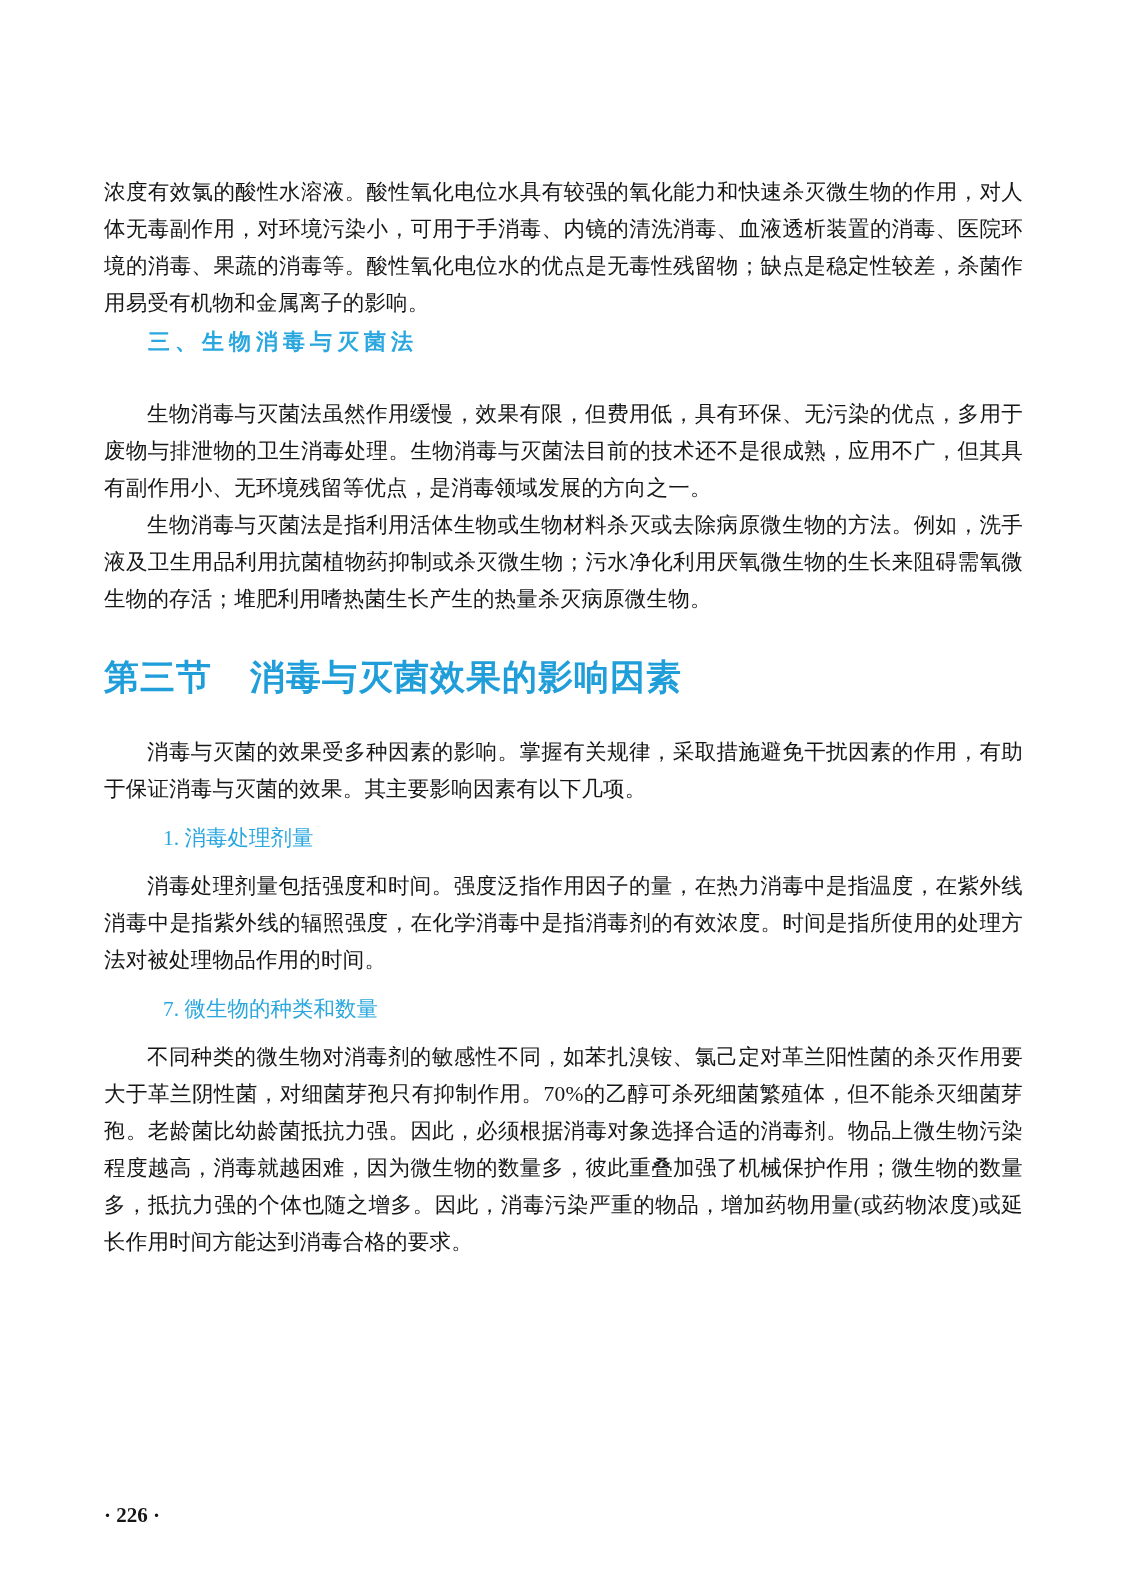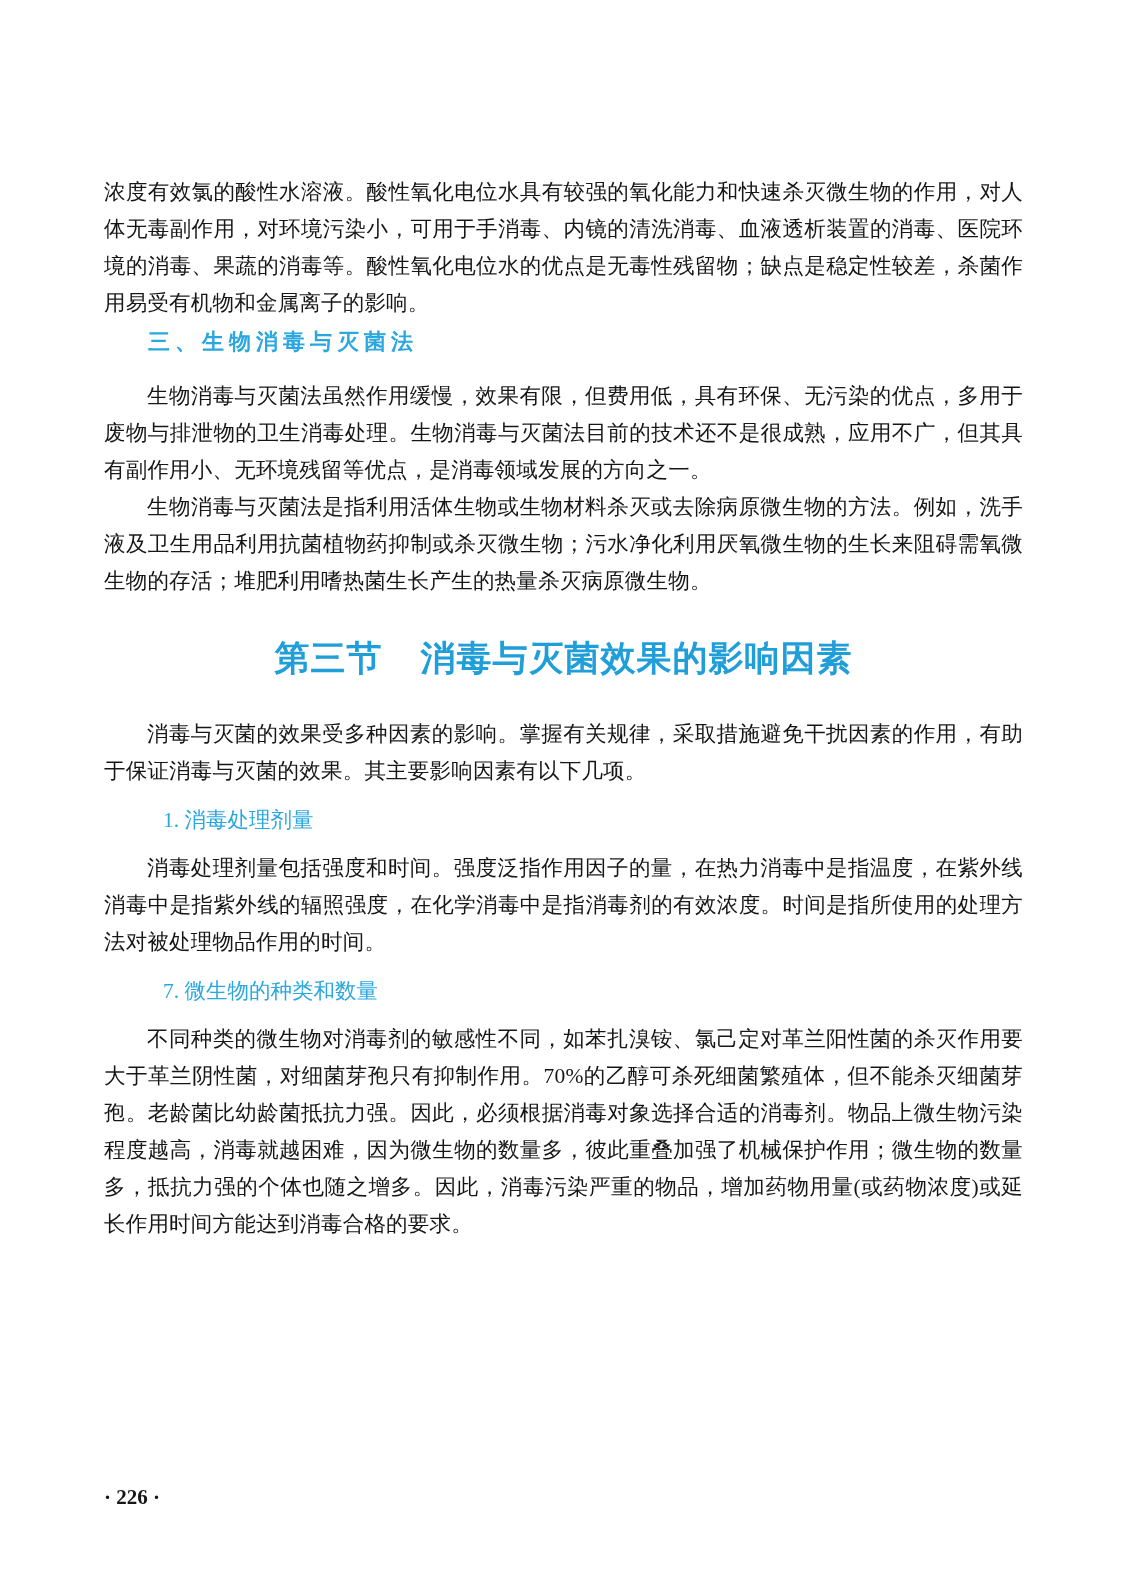--- a/index.html
+++ b/index.html
@@ -33,32 +33,32 @@
     line-height:37px;
     text-align:justify;
     text-indent:2em;
     letter-spacing:0.2px;
     color:#161616;
   }
   .para.continuation{
     text-indent:0;
   }
   .bio-heading{
-    margin:6px 0 22px 0;
+    margin:6px 0 40px 0;
     padding-left:2em;
     font-size:22px;
     line-height:28px;
     font-weight:700;
     letter-spacing:5px;
     color:var(--accent);
   }
   .section-heading{
     margin:36px 0 34px 0;
-    text-align:center;
-    font-family:Liberation Serif, serif;
+    text-align:left;
+    font-family:Liberation Sans, sans-serif;
     font-size:35px;
     line-height:46px;
     font-weight:700;
     color:var(--accent-strong);
     letter-spacing:1px;
   }
   .section-gap{
     display:inline-block;
     width:38px;
   }
@@ -66,21 +66,21 @@
     margin:16px;
     text-indent:2em;
     font-size:21.5px;
     line-height:28px;
     font-weight:400;
     color:var(--accent);
   }
   .footer{
     position:absolute;
     left:104px;
-    bottom:60px;
+    bottom:42px;
     font-size:21px;
     font-weight:700;
     color:#161616;
     font-family:"Liberation Serif","DejaVu Serif",serif;
   }
 </style>
 </head>
 <body>
 
 <div class="page">

